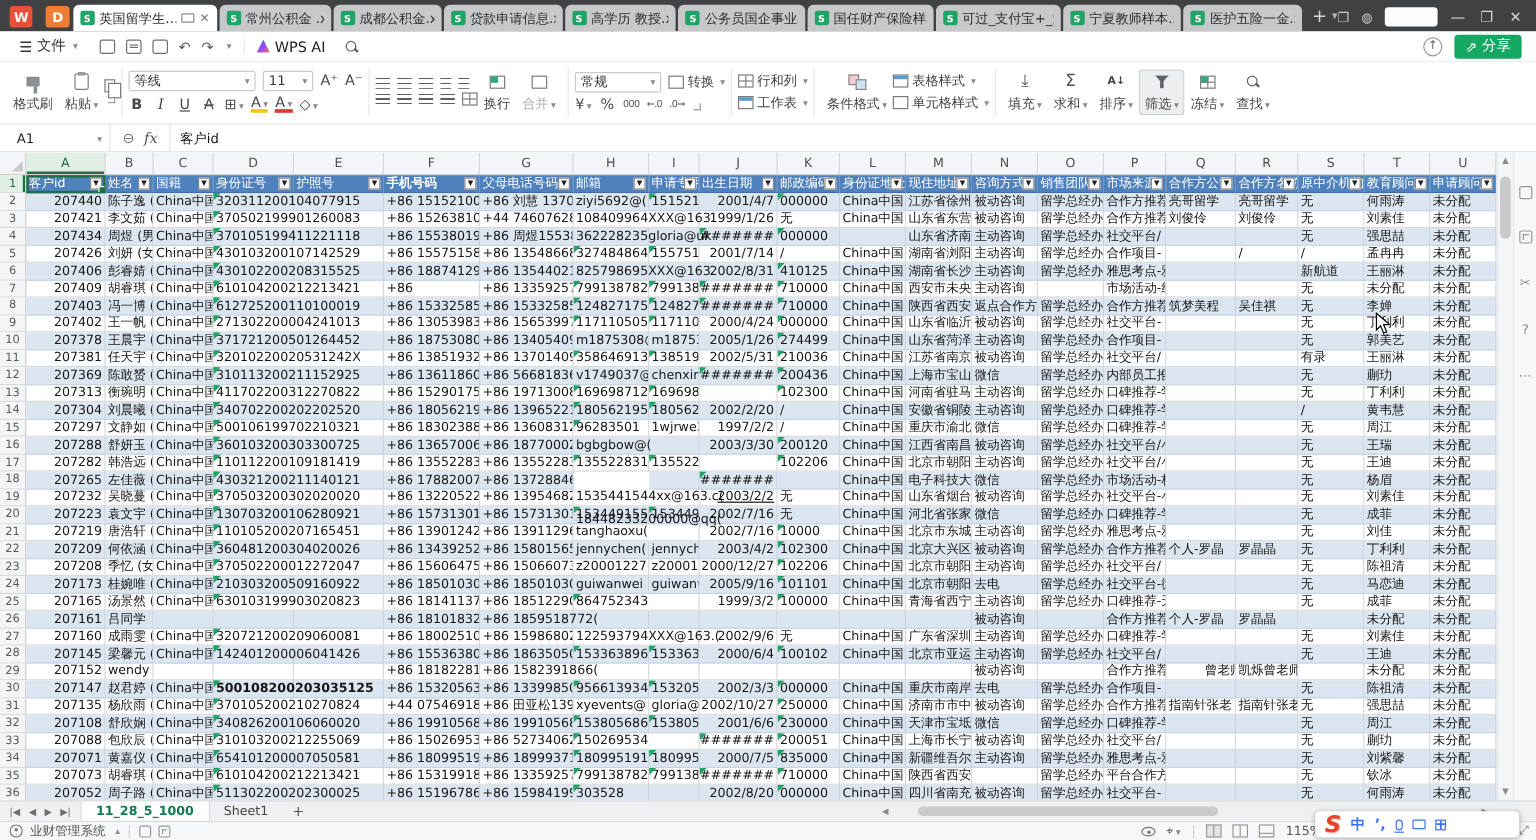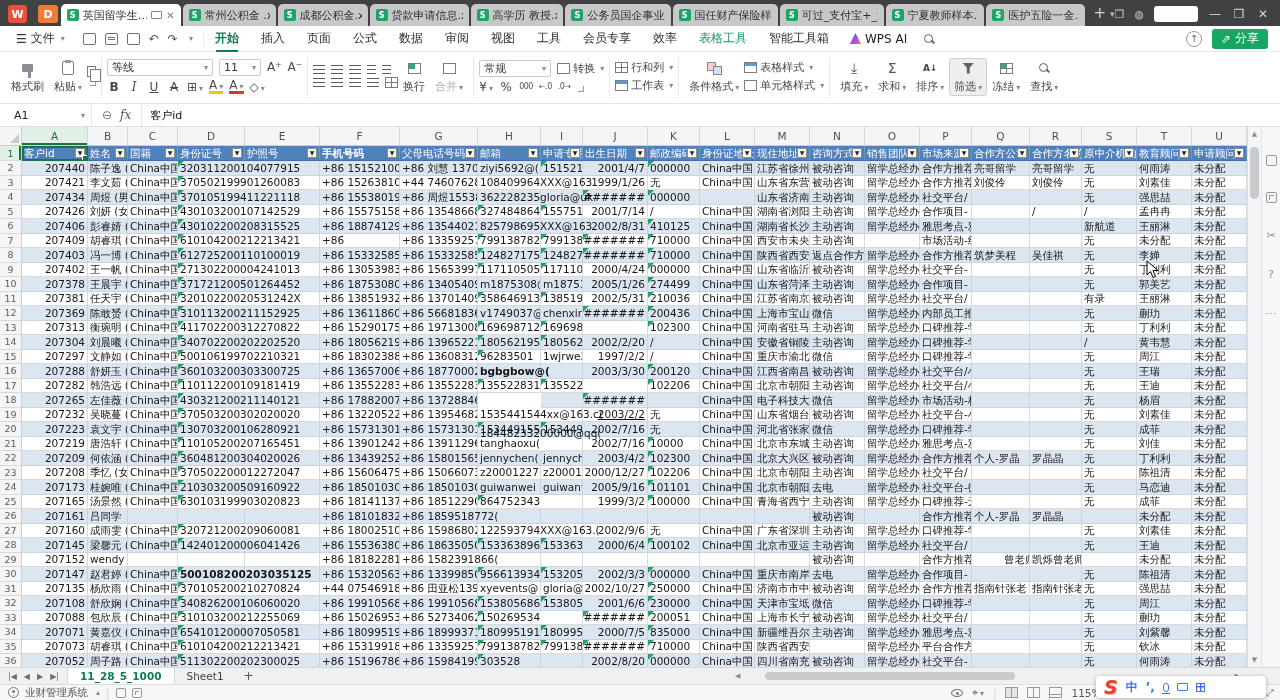--- a/index.html
+++ b/index.html
@@ -232,34 +232,20 @@
       <span class="caret">▾</span>
     </div>
   <div class="qat">
     <span class="qico"></span>
     <span class="qico i2"></span>
     <span class="qico"></span>
     <span class="undo">↶</span>
     <span class="undo">↷</span>
     <span class="caret">▾</span>
   </div>
-  <div class="menus" id="menus">
-      <span class="mitem active">开始</span>
-      <span class="mitem">插入</span>
-      <span class="mitem">页面</span>
-      <span class="mitem">公式</span>
-      <span class="mitem">数据</span>
-      <span class="mitem">审阅</span>
-      <span class="mitem">视图</span>
-      <span class="mitem">工具</span>
-      <span class="mitem">会员专享</span>
-      <span class="mitem">效率</span>
-      <span class="mitem context">表格工具</span>
-      <span class="mitem">智能工具箱</span>
-    </div>
   <div class="wpsai">
       <span class="ai-logo"></span>
       <span>WPS AI</span>
     </div>
   <div class="msearch"><span class="mag" style="display:inline-block;vertical-align:-2px"></span></div>
   <div class="mb-right">
     <span class="upl">↑</span>
     <span class="share">
         <span>⇗</span>
         <span>分享</span>
@@ -900,21 +886,21 @@
         </div>
         <div class="grow band">
           <div class="gut">16</div>
           <div class="cell ra" style="flex: 0 0 66px; width: 66px;">207288</div>
           <div class="cell" style="flex: 0 0 40px; width: 40px;">舒妍玉 (女</div>
           <div class="cell" style="flex: 0 0 50px; width: 50px;">China中国</div>
           <div class="cell spill tri" style="flex: 0 0 67px; width: 67px;">360103200303300725</div>
           <div class="cell" style="flex: 0 0 75px; width: 75px;"></div>
           <div class="cell" style="flex: 0 0 80px; width: 80px;">+86 13657006</div>
           <div class="cell" style="flex: 0 0 78px; width: 78px;">+86 1877000215</div>
-          <div class="cell spill" style="flex: 0 0 63px; width: 63px; font-weight: bold;">bgbgbow@(</div>
+          <div class="cell spill" style="flex: 0 0 63px; width: 63px;">bgbgbow@(</div>
           <div class="cell" style="flex: 0 0 42px; width: 42px;"></div>
           <div class="cell ra" style="flex: 0 0 65px; width: 65px;">2003/3/30</div>
           <div class="cell tri" style="flex: 0 0 52px; width: 52px;">200120</div>
           <div class="cell" style="flex: 0 0 55px; width: 55px;">China中国</div>
           <div class="cell" style="flex: 0 0 55px; width: 55px;">江西省南昌</div>
           <div class="cell" style="flex: 0 0 55px; width: 55px;">被动咨询</div>
           <div class="cell" style="flex: 0 0 55px; width: 55px;">留学总经办</div>
           <div class="cell" style="flex: 0 0 52px; width: 52px;">社交平台/小</div>
           <div class="cell" style="flex: 0 0 58px; width: 58px;"></div>
           <div class="cell" style="flex: 0 0 52px; width: 52px;"></div>

